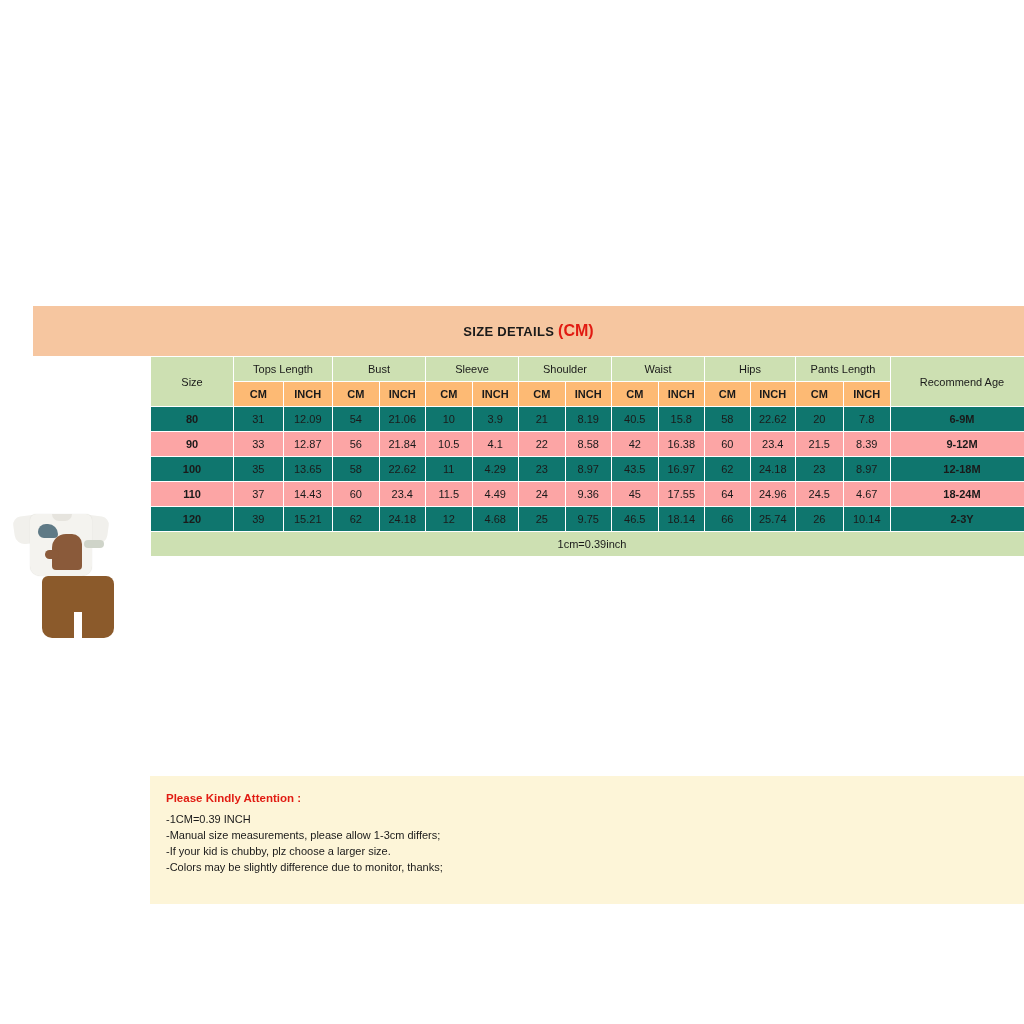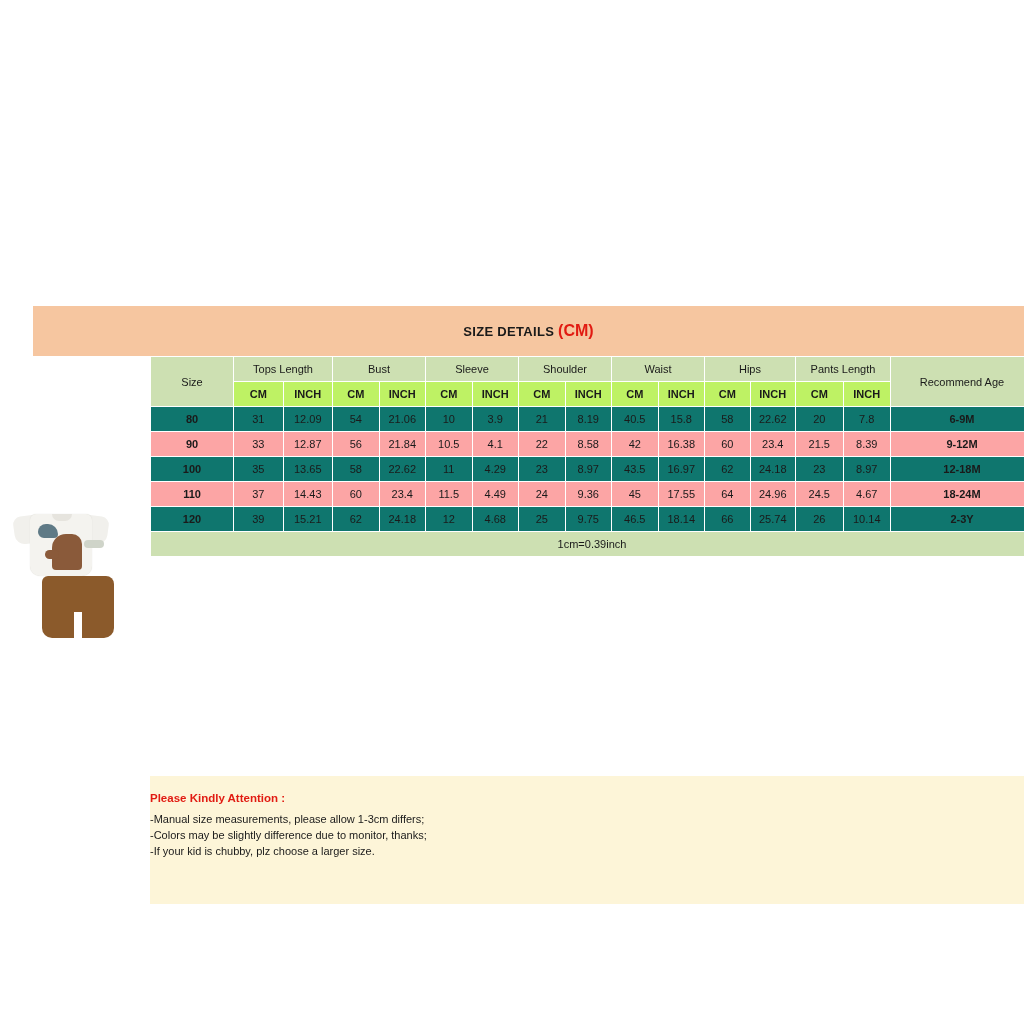--- a/index.html
+++ b/index.html
@@ -177,21 +177,21 @@
     color: #1a1a1a;
     padding: 0;
     height: 24px;
   }
   .hdr {
     background: #cde0b2;
     font-weight: normal;
     font-size: 11.5px;
   }
   .subhdr {
-    background: #bef264;
+    background: #fdba74;
     font-weight: bold;
     font-size: 9.5px;
   }
   .row-orange td { background: #0f766e; }
   .row-blue td   { background: #fca5a5; }
   .sizecell {
     font-weight: bold;
     font-size: 13px;
   }
   .agecell {
@@ -206,21 +206,21 @@
 
   
   .attention {
     background: #fdf5d8;
     height: 128px;
     margin-left: 150px;
     width: 874px;
     box-sizing: border-box;
     padding: 16px 0 0 0;
   }
-  .attention-inner { padding-left: 0px; }
+  .attention-inner { padding-left: 16px; }
   .att-title {
     color: #e11b12;
     font-weight: bold;
     font-size: 11.5px;
     margin-bottom: 7px;
   }
   .att-line {
     font-size: 11px;
     color: #1a1a1a;
     line-height: 16px;
@@ -387,20 +387,21 @@
         </tr>
       </tbody>
     </table>
   </div>
 
   <div class="attention-wrap">
     <div class="white-strip"></div>
     <div class="attention">
       <div class="attention-inner">
         <div class="att-title">Please Kindly Attention :</div>
+        <div class="att-line">-1CM=0.39 INCH</div>
         <div class="att-line">-Manual size measurements, please allow 1-3cm differs;</div>
+        <div class="att-line">-If your kid is chubby, plz choose a larger size.</div>
         <div class="att-line">-Colors may be slightly difference due to monitor, thanks;</div>
-        <div class="att-line">-If your kid is chubby, plz choose a larger size.</div>
       </div>
     </div>
   </div>
 
 </div>
 
 </body></html>

